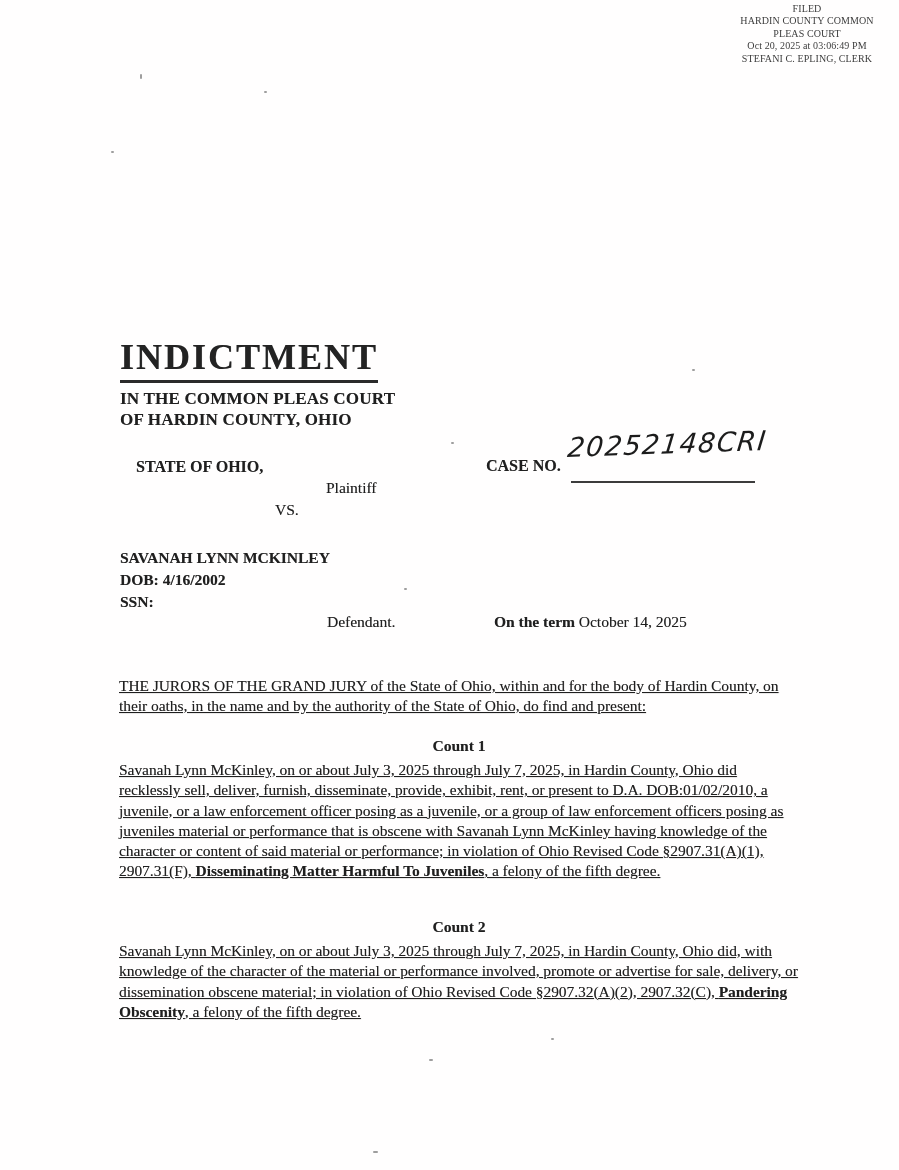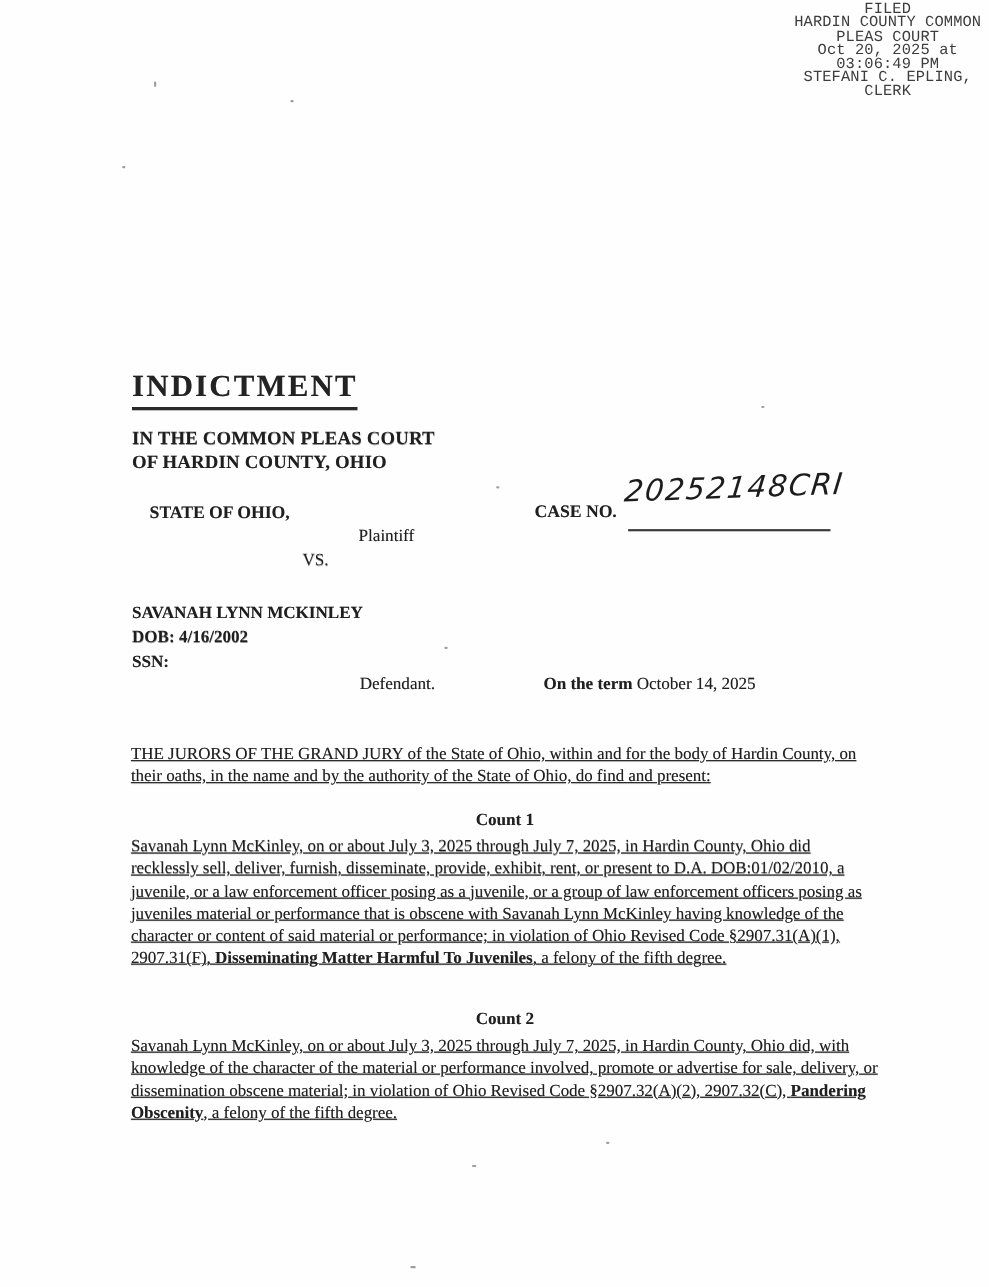--- a/index.html
+++ b/index.html
@@ -19,34 +19,34 @@
   }
   .abs { position: absolute; }
 
   
   .stamp {
     position: absolute;
     top: 3px;
     right: 6px;
     width: 172px;
     text-align: center;
-    font-family: Liberation Mono, monospace;
-    font-size: 14px;
+    font-family: Liberation Serif, serif;
+    font-size: 10px;
     line-height: 12.4px;
     color: #3d3d3d;
     text-shadow: none;
     letter-spacing: 0.1px;
   }
 
   
   .title {
     position: absolute;
     left: 120px;
     top: 336px;
-    font-size: 28px;
+    font-size: 36px;
     font-weight: 600;
     letter-spacing: 2px;
     color: #232323;
     border-bottom: 3.5px solid #2a2a2a;
     padding-bottom: 2px;
   }
 
   .court-heading {
     position: absolute;
     left: 120px;

